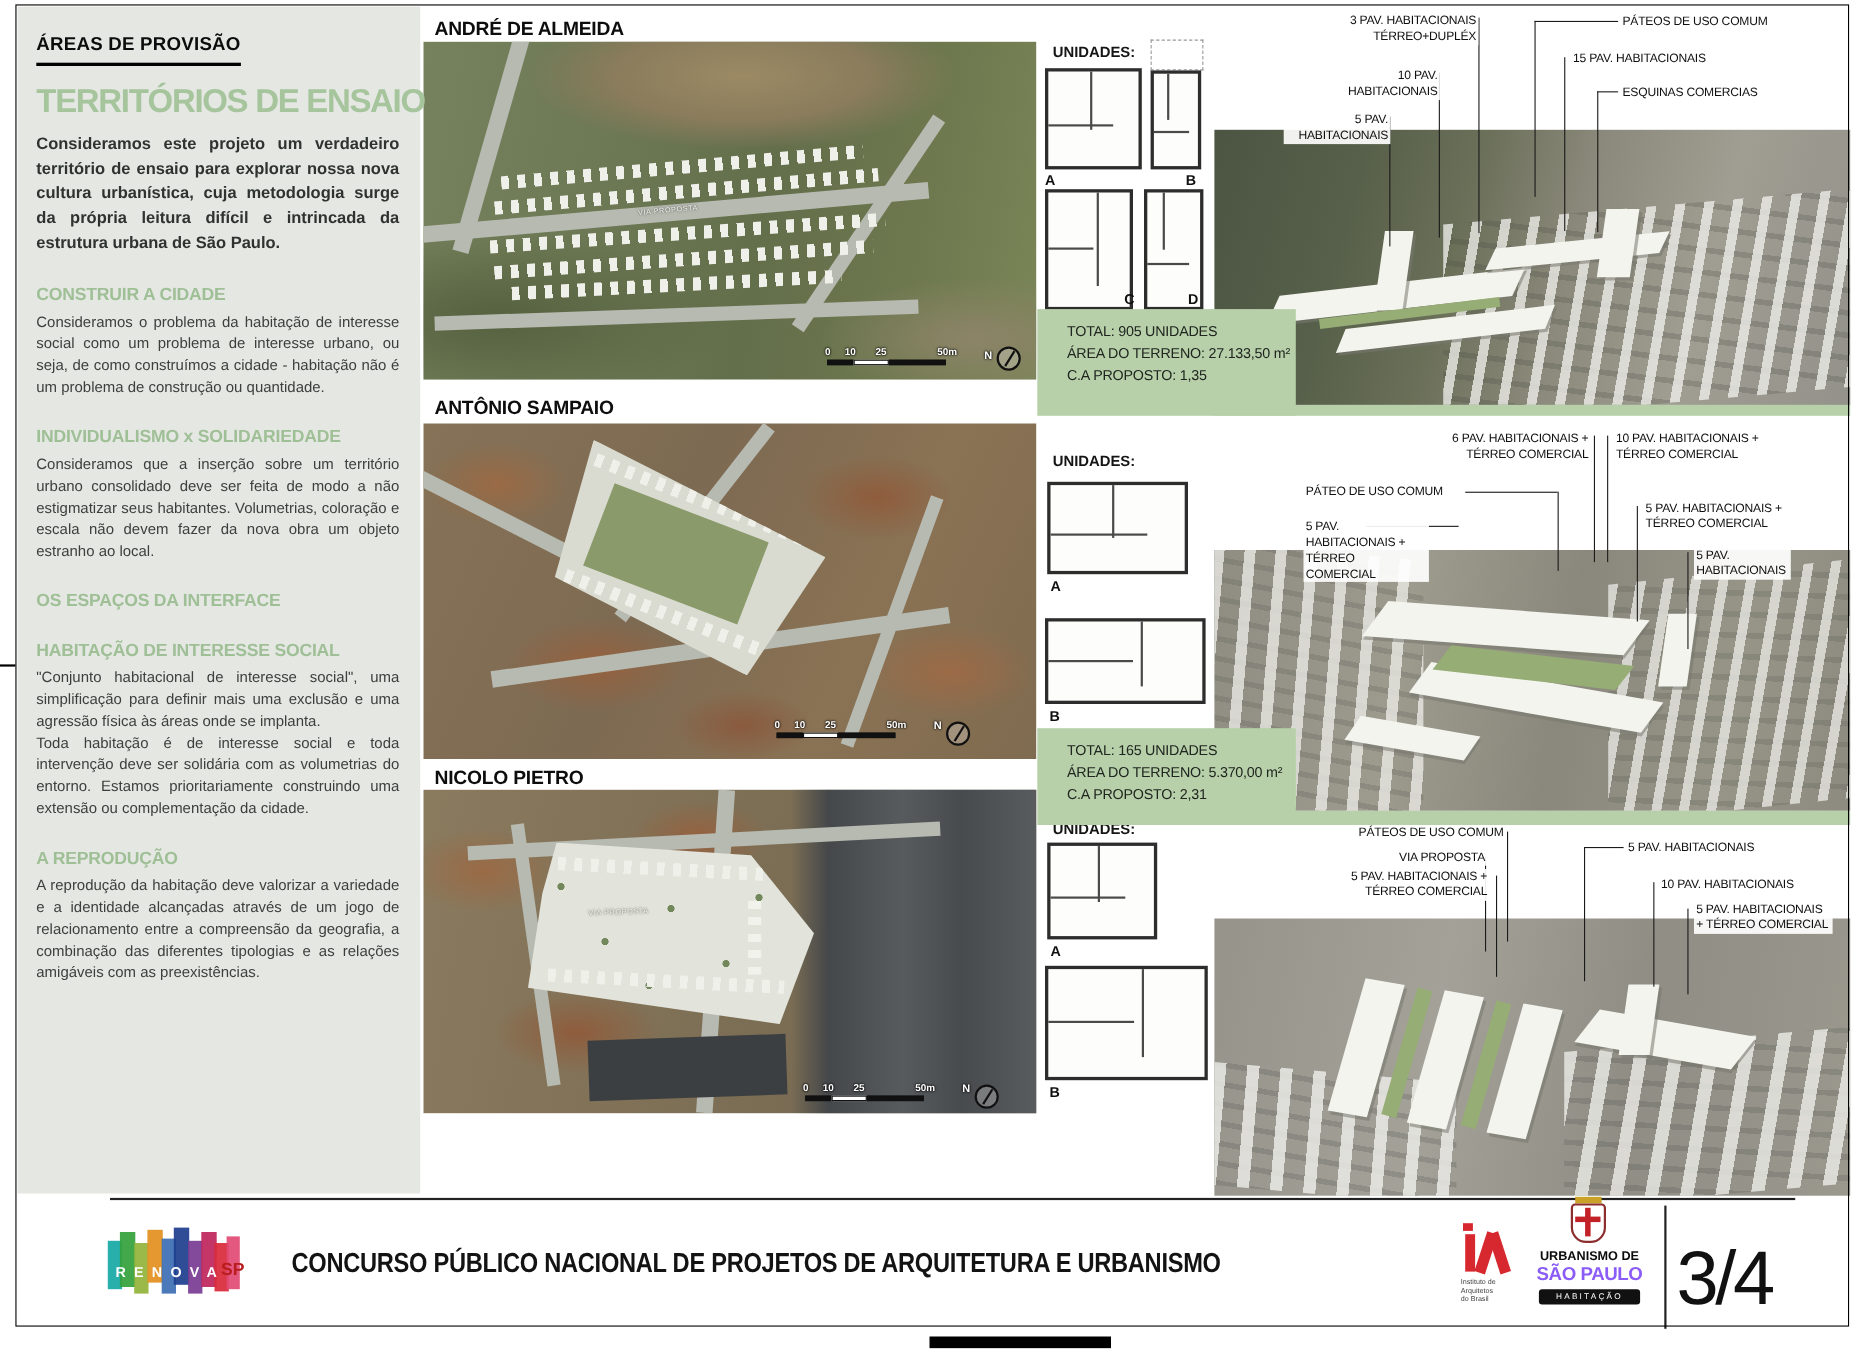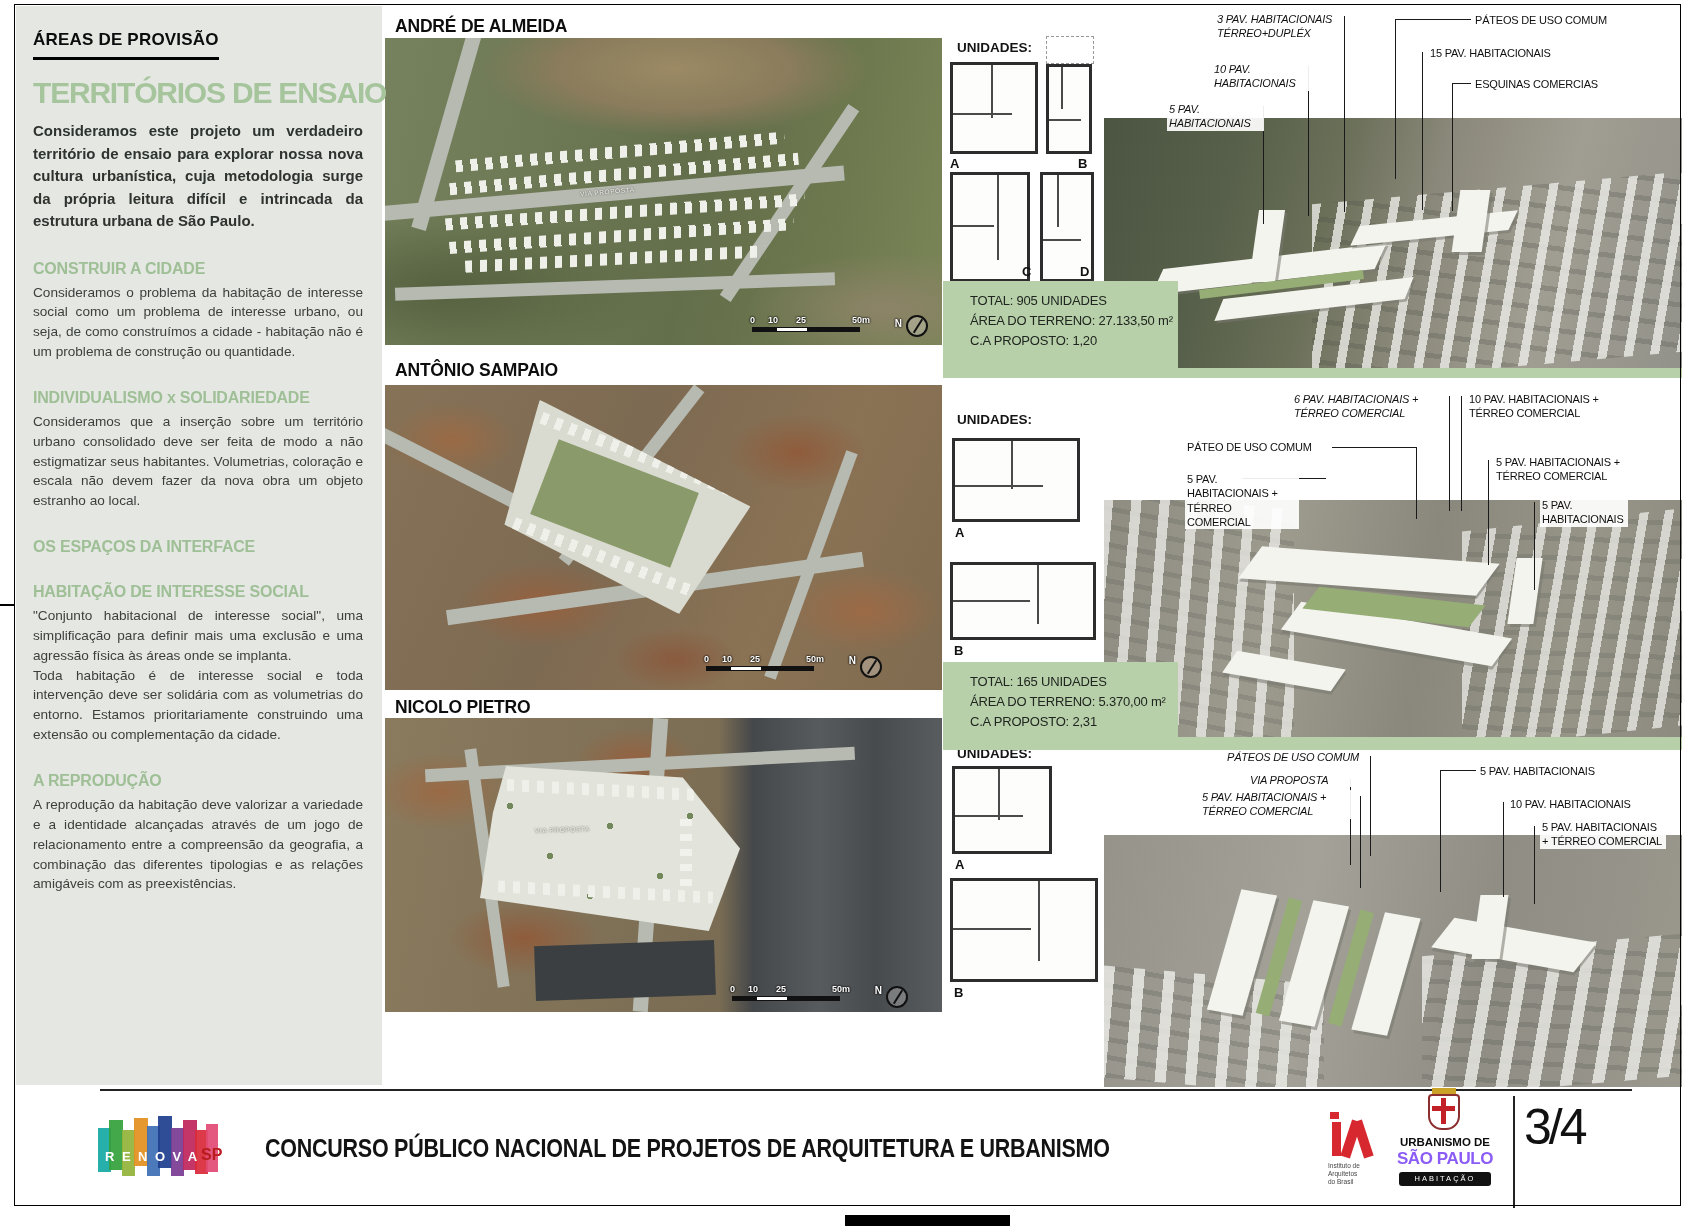--- a/index.html
+++ b/index.html
@@ -29,21 +29,21 @@
   .uletter{position:absolute;font-size:13px;font-weight:bold;color:#111;z-index:7;}
   .dashed{position:absolute;border:1.5px dashed #999;z-index:6;}
   
   .stats{position:absolute;left:943px;width:235px;background:#b7d0aa;z-index:12;
          box-sizing:border-box;padding:10px 0 0 27px;font-size:13px;line-height:1.55;
          letter-spacing:-.2px;color:#20261f;}
   .gband{position:absolute;background:#b7d0aa;z-index:1;}
   
   .ann{position:absolute;font-size:11px;line-height:1.3;letter-spacing:-.2px;color:#101010;
        background:rgba(255,255,255,.92);padding:0 2px;z-index:20;}
-  .ar{font-style:italic;}
+  .ar{text-align:right;}
   .ld{position:absolute;background:#1a1a1a;z-index:19;}
   
   .aerial{position:absolute;left:385px;width:557px;overflow:hidden;z-index:4;}
   .road{position:absolute;background:#b7bab1;}
   .houses{position:absolute;height:12px;background:repeating-linear-gradient(90deg,#eff0e9 0 7px,rgba(0,0,0,0) 7px 15px);}
   .streetlbl{position:absolute;font-size:6.5px;color:#f3f3ee;letter-spacing:.6px;text-shadow:0 0 2px rgba(0,0,0,.8);}
   
   .sbar{position:absolute;width:130px;height:22px;z-index:8;}
   .stick{position:absolute;top:0;font-size:9px;font-weight:bold;color:#fff;text-shadow:0 0 2px #000,0 0 2px #000;}
   .sseg{position:absolute;top:12px;height:5px;border:1px solid #111;box-sizing:border-box;}
@@ -72,21 +72,21 @@
   .crest{position:absolute;left:38px;top:0;width:32px;height:36px;background:#fff;border:2px solid #8c2e2e;
          border-radius:4px 4px 14px 14px;box-sizing:border-box;}
   .crest::before{content:"";position:absolute;left:11px;top:2px;width:5px;height:26px;background:#c22127;}
   .crest::after{content:"";position:absolute;left:2px;top:10px;width:23px;height:5px;background:#c22127;}
   .crown{position:absolute;left:42px;top:-6px;width:24px;height:6px;background:#c9a227;}
   .p1t{position:absolute;left:0;top:42px;width:110px;font-size:11.5px;font-weight:bold;color:#0c0c0c;}
   .p2t{position:absolute;left:0;top:55px;width:110px;font-size:17px;font-weight:bold;letter-spacing:-.4px;color:#8b5cf6;}
   .p3t{position:absolute;left:9px;top:78px;width:92px;height:14px;background:#111;border-radius:3px;
        color:#fff;font-size:7.5px;letter-spacing:2px;line-height:14px;}
   .divider{position:absolute;left:1513px;top:1096px;width:2px;height:112px;background:#222;}
-  .pagenum{position:absolute;left:1524px;top:1098px;font-size:50px;font-weight:500;letter-spacing:-3px;color:#111;}
+  .pagenum{position:absolute;left:1524px;top:1122px;font-size:69px;font-weight:500;letter-spacing:-3px;color:#111;}
   .regmark{position:absolute;background:#000;}
 </style>
 </head>
 <body>
 
 <div class="page">
 
   <div class="sidebar">
     <div class="kicker">ÁREAS DE PROVISÃO</div>
     <div class="bigtitle">TERRITÓRIOS DE ENSAIO</div>
@@ -151,21 +151,21 @@
   <span class="uletter" style="left:1078px;top:156px">B</span>
   <div class="uplan v2" style="left:950px;top:172px;width:80px;height:110px"></div>
   <span class="uletter" style="left:1022px;top:264px">C</span>
   <div class="uplan v3" style="left:1040px;top:172px;width:54px;height:110px"></div>
   <span class="uletter" style="left:1080px;top:264px">D</span>
 
   <div class="gband" style="left:1104px;top:352px;width:578px;height:26px"></div>
   <div class="stats" style="top:281px;height:97px">
     <div>TOTAL: 905 UNIDADES</div>
     <div>ÁREA DO TERRENO: 27.133,50 m²</div>
-    <div>C.A PROPOSTO: 1,20</div>
+    <div>C.A PROPOSTO: 1,35</div>
   </div>
 
   <div class="r3d" id="p1" style="top:118px;height:250px;background:
       linear-gradient(105deg,#4c5542 0%,#57604a 22%,#6a6f58 38%,#8b897b 55%,#a09d92 75%,#93928a 100%);">
     <i class="ctx" style="right:0;top:70px;width:370px;height:180px;transform:skewY(-5deg);background:
         repeating-linear-gradient(100deg, rgba(240,240,236,.85) 0 9px, rgba(0,0,0,0) 9px 26px),
         repeating-linear-gradient(12deg, rgba(70,72,66,.25) 0 5px, rgba(0,0,0,0) 5px 20px);"></i>
     <i class="bslab" style="left:60px;top:138px;width:210px;height:26px;transform:skewX(-30deg) rotate(-7deg)"></i>
     <i class="bslab" style="left:120px;top:170px;width:180px;height:22px;transform:skewX(-28deg) rotate(-7deg)"></i>
     <i class="bslab" style="left:150px;top:92px;width:26px;height:72px;transform:skewX(-8deg)"></i>

